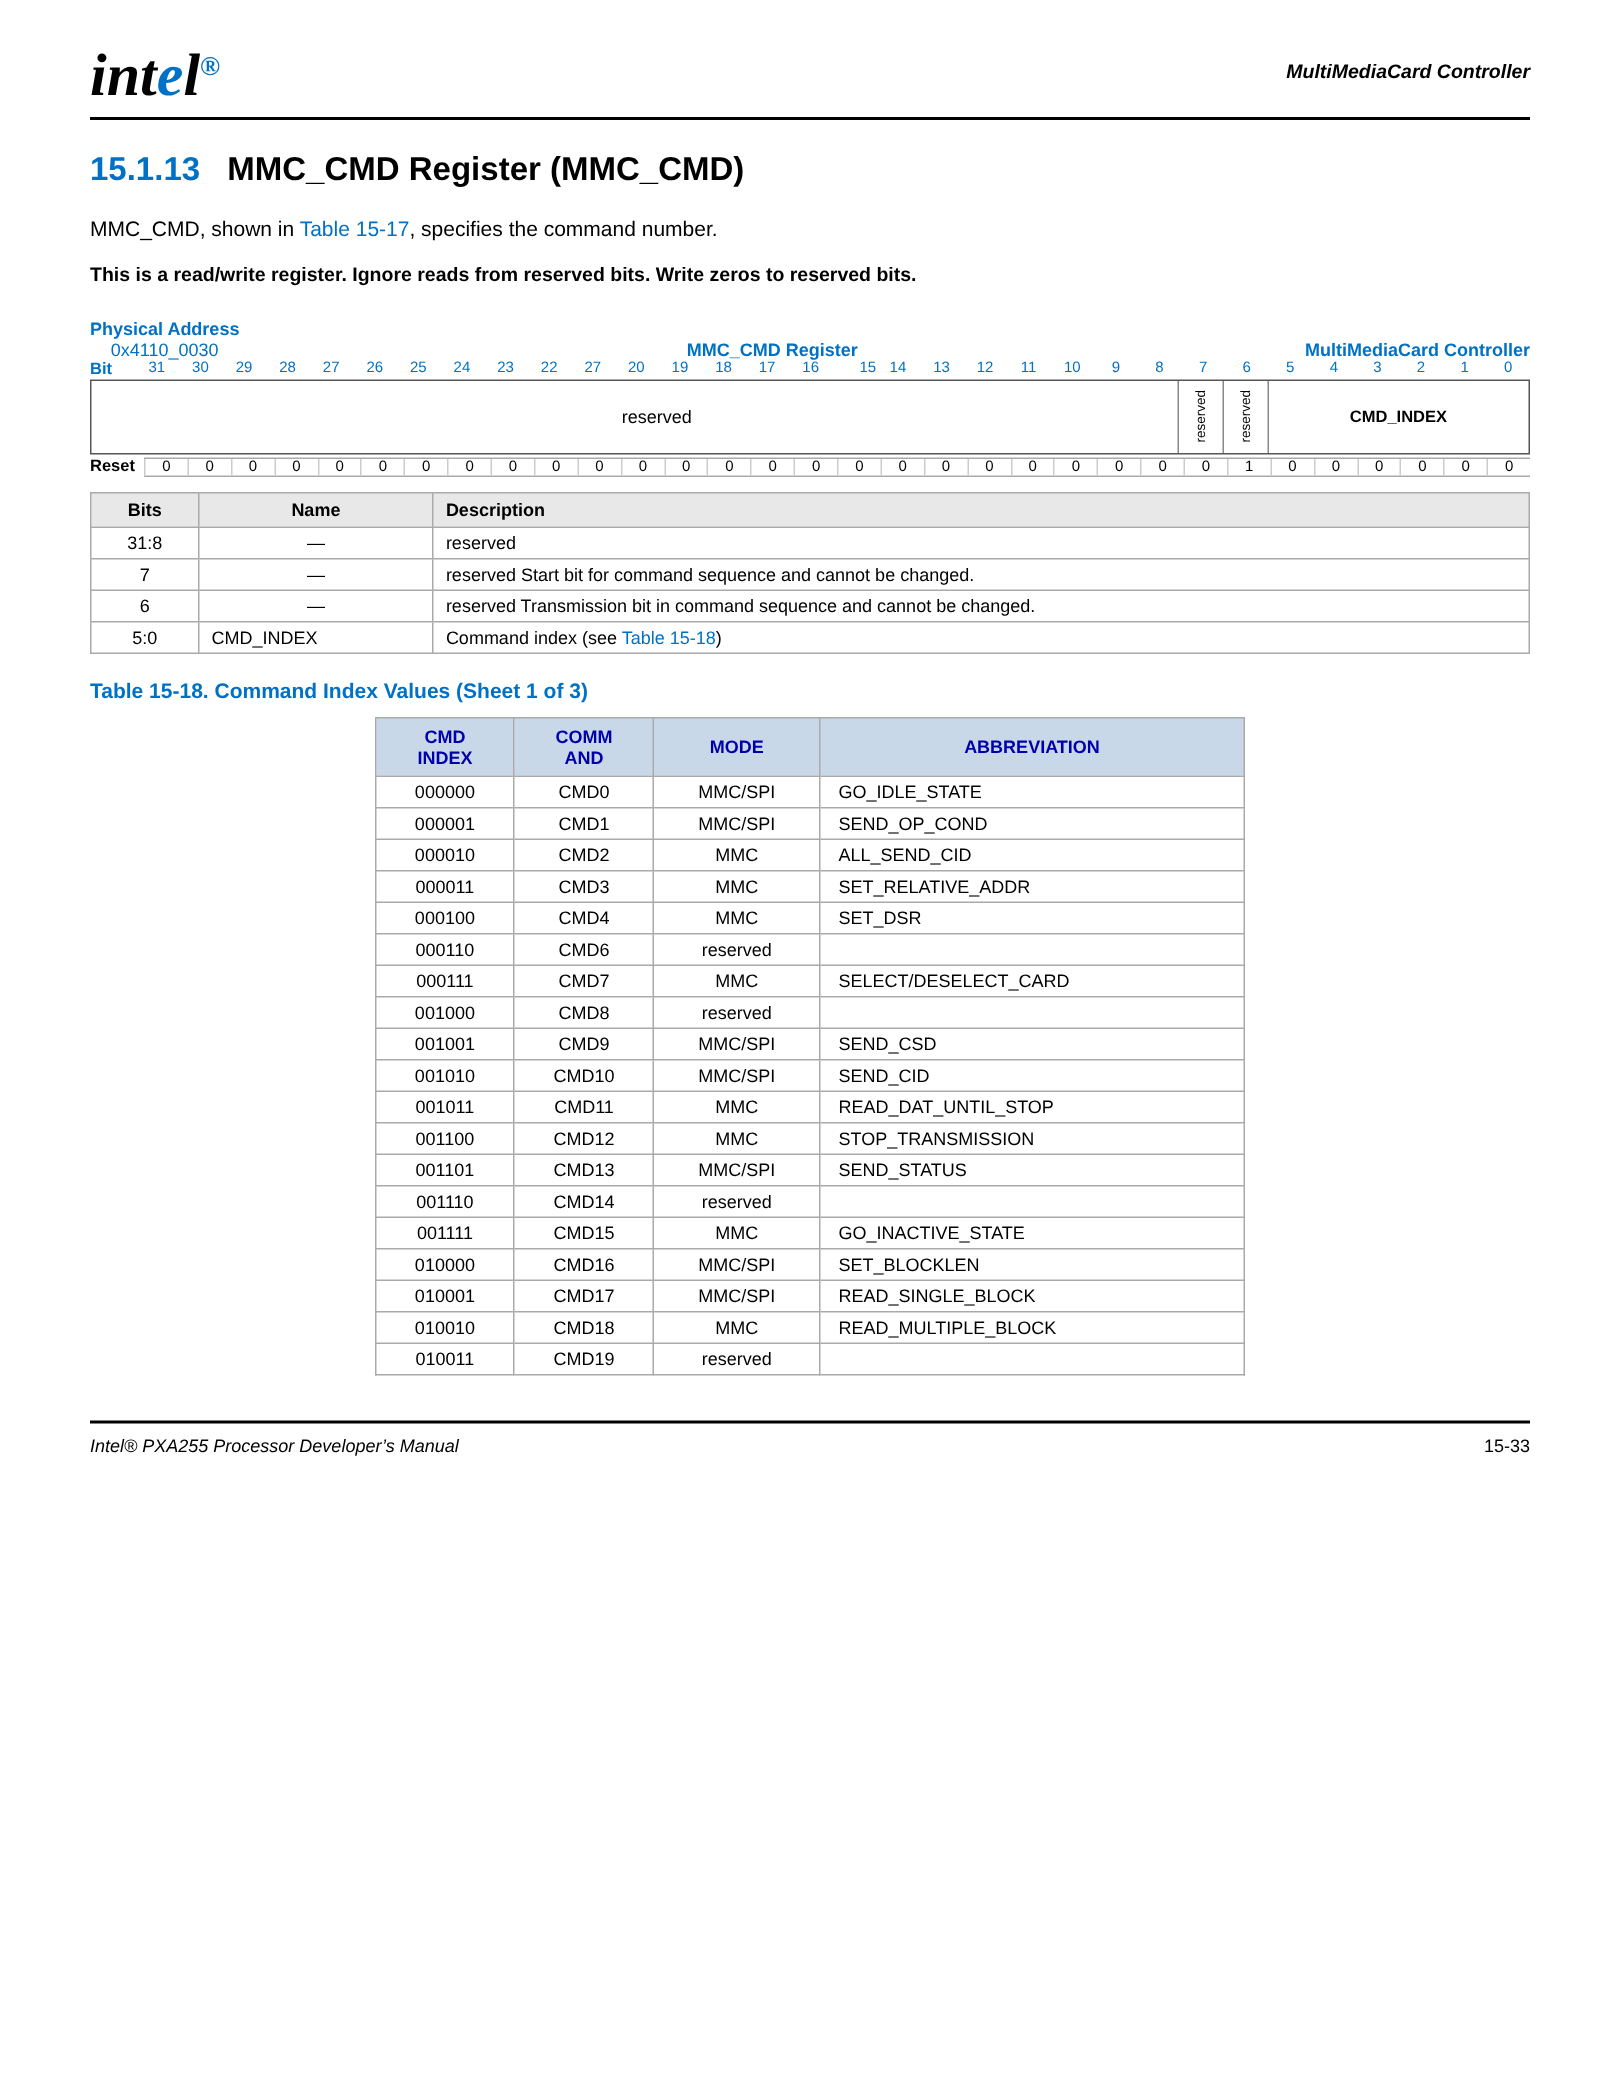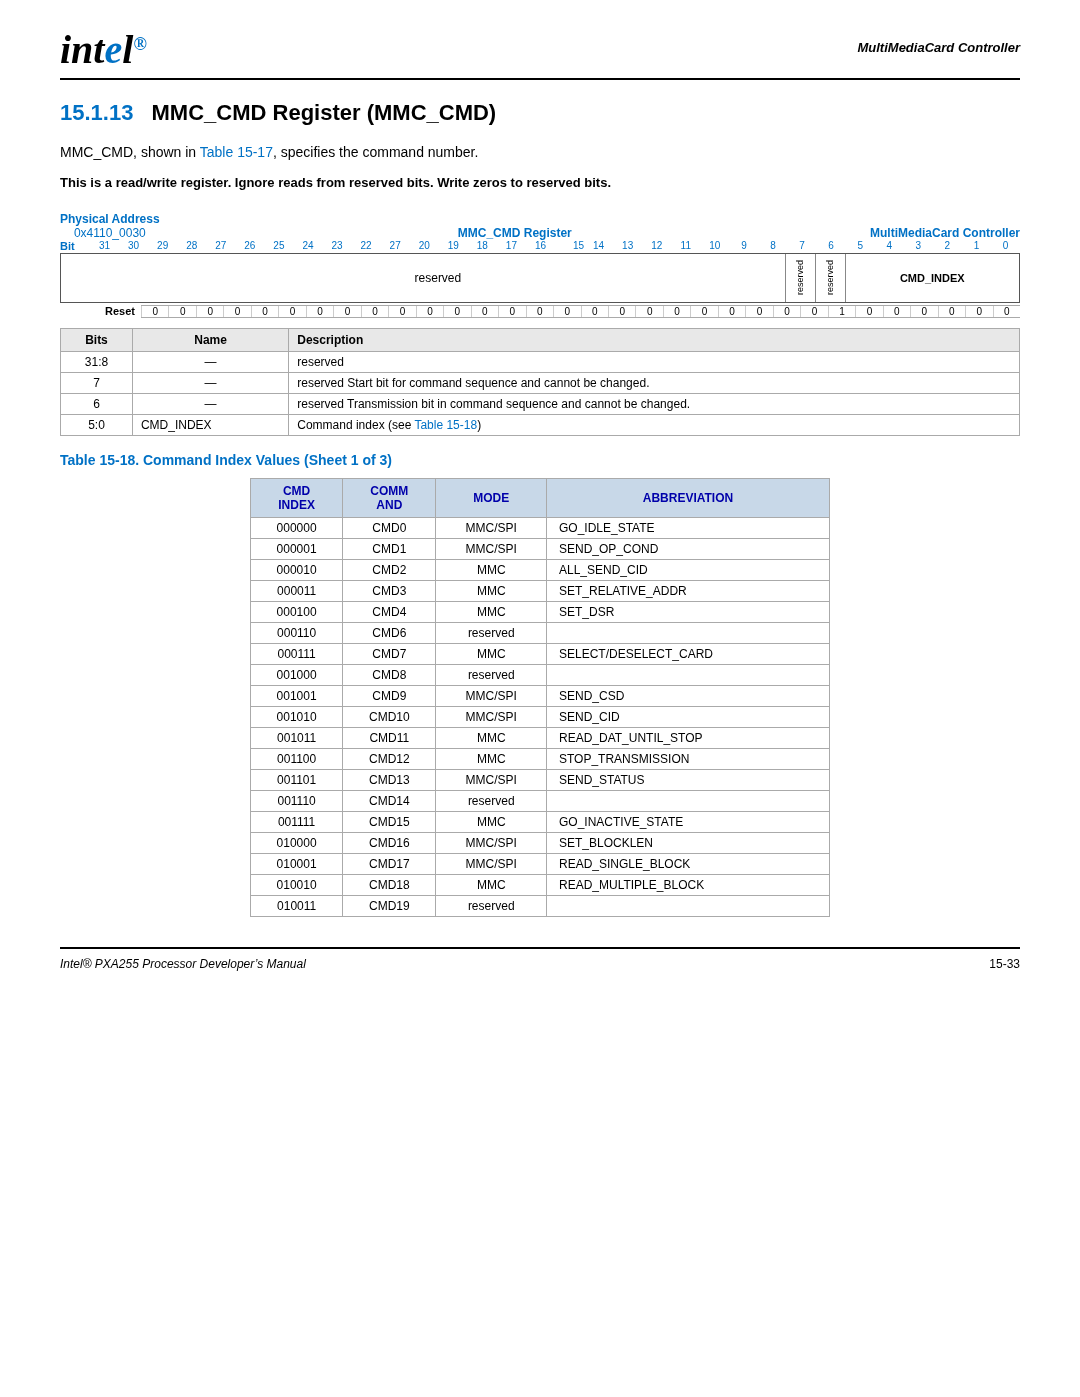--- a/index.html
+++ b/index.html
@@ -253,21 +253,21 @@
       <span style="writing-mode:vertical-rl;transform:rotate(180deg);font-size:9px;">reserved</span>
     </div>
 
     <div style="flex:1;border-right:1px solid #888;display:flex;align-items:center;justify-content:center;">
       <span style="writing-mode:vertical-rl;transform:rotate(180deg);font-size:9px;">reserved</span>
     </div>
 
     <div style="flex:6;display:flex;align-items:center;justify-content:center;font-size:11px;font-weight:bold;">CMD_INDEX</div>
   </div>
 
-  <div style="display:flex;align-items:center;margin-top:2px;margin-bottom:10px;margin-left:45px;">
+  <div style="display:flex;align-items:center;margin-top:2px;margin-bottom:10px;">
     <span style="font-size:11px;font-weight:bold;min-width:36px;">Reset</span>
     <div style="display:flex;flex:1;border-top:1px solid #aaa;border-bottom:1px solid #aaa;">
       <div style="flex:1;text-align:center;font-size:10px;border-left:1px solid #ccc;">0</div>
       <div style="flex:1;text-align:center;font-size:10px;border-left:1px solid #ccc;">0</div>
       <div style="flex:1;text-align:center;font-size:10px;border-left:1px solid #ccc;">0</div>
       <div style="flex:1;text-align:center;font-size:10px;border-left:1px solid #ccc;">0</div>
       <div style="flex:1;text-align:center;font-size:10px;border-left:1px solid #ccc;">0</div>
       <div style="flex:1;text-align:center;font-size:10px;border-left:1px solid #ccc;">0</div>
       <div style="flex:1;text-align:center;font-size:10px;border-left:1px solid #ccc;">0</div>
       <div style="flex:1;text-align:center;font-size:10px;border-left:1px solid #ccc;">0</div>

